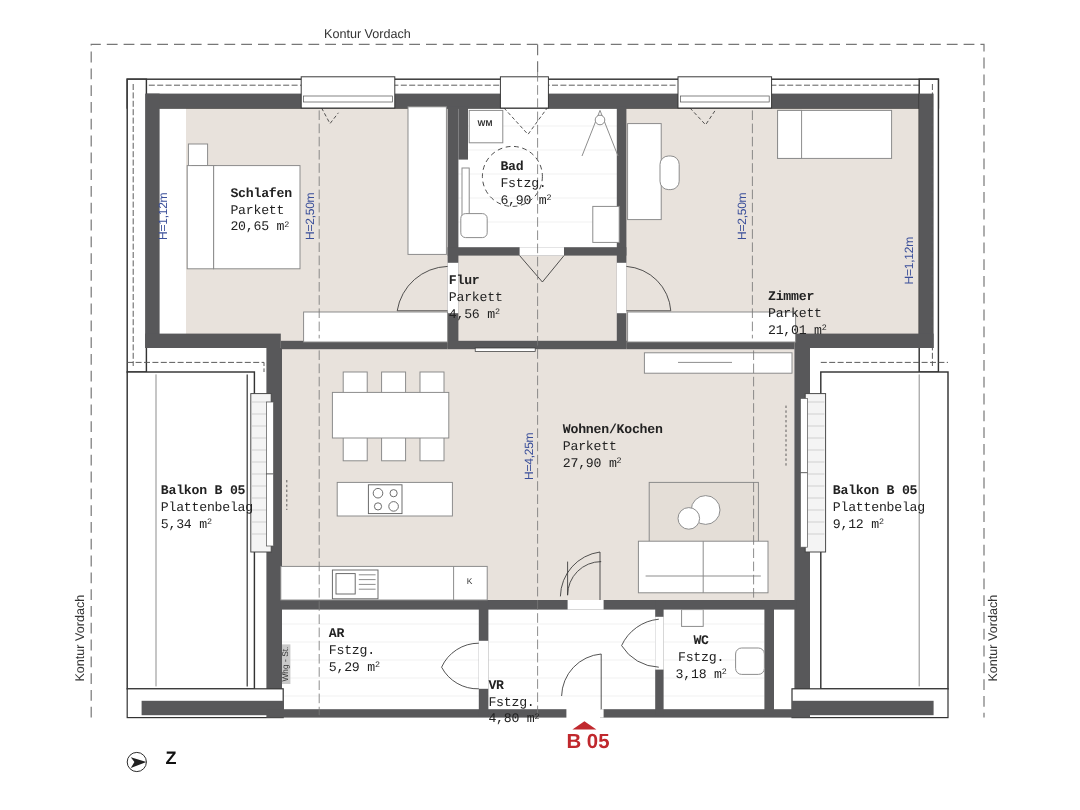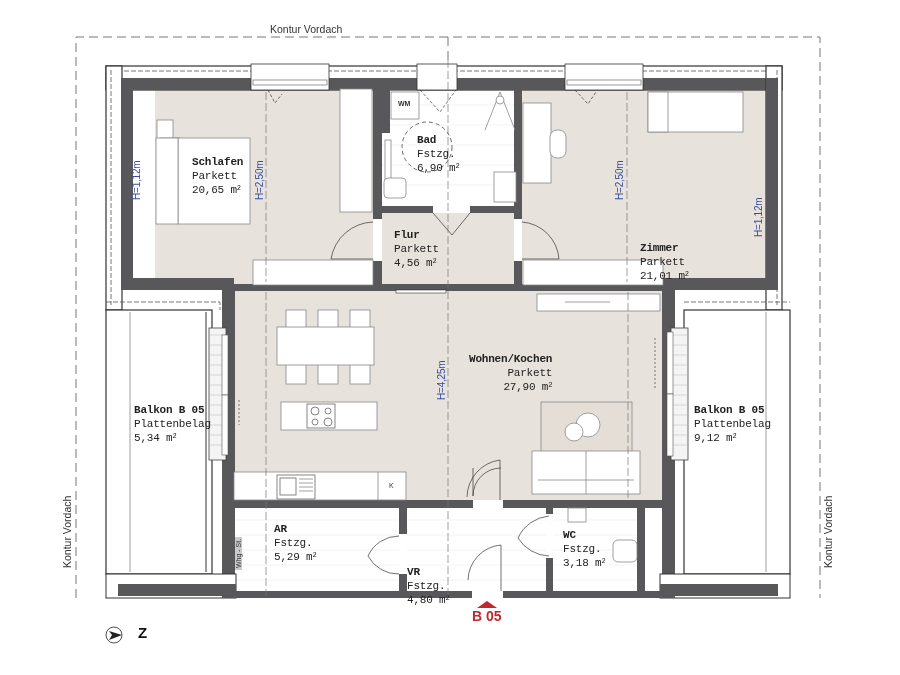--- a/index.html
+++ b/index.html
@@ -5,21 +5,21 @@
   html, body { margin:0; padding:0; background:#ffffff; }
   body { width:900px; height:675px; position:relative; overflow:hidden; font-family:"Liberation Sans", sans-serif; }
   svg { position:absolute; left:0; top:0; }
   .lbl { position:absolute; font-family:Liberation Mono, monospace; font-size:11px; color:#222; line-height:14px; letter-spacing:-0.2px; }
   .lbl .name { font-weight:bold; display:block; }
   .lbl .sub { display:block; }
   .lbl sup { font-size:7px; vertical-align:top; position:relative; top:-2px; }
   .vtext { position:absolute; font-size:10px; color:#3a4f9a; white-space:nowrap; transform-origin:left top; transform:rotate(-90deg); letter-spacing:-0.2px; }
   .vtext-dark { position:absolute; font-size:10.5px; color:#333; white-space:nowrap; transform-origin:left top; transform:rotate(-90deg); }
   .htext { position:absolute; font-size:10.5px; color:#333; white-space:nowrap; }
-  .entry { position:absolute; font-size:14px; font-weight:bold; color:#c0282d; }
+  .entry { position:absolute; font-size:17px; font-weight:bold; color:#c0282d; }
   .north { position:absolute; font-size:15px; font-weight:bold; color:#111; }
   .small { position:absolute; font-size:7px; color:#333; }
   .wst { position:absolute; font-size:7px; color:#333; background:#c9c9c9; transform-origin:left top; transform:rotate(-90deg); padding:0 2px; white-space:nowrap; }
 </style>
 </head>
 <body>
 
 <svg width="900" height="675" viewBox="0 0 900 675">
 
   <g stroke="#777" stroke-width="1" fill="none" stroke-dasharray="9,5">
@@ -232,31 +232,31 @@
 <div class="lbl" style="left:192px;top:155px;">
   <span class="name">Schlafen</span>
   <span class="sub">Parkett</span>
   <span class="sub"><span>20,65 m</span><sup>2</sup></span>
 </div>
 <div class="lbl" style="left:417px;top:133px;">
   <span class="name">Bad</span>
   <span class="sub">Fstzg.</span>
   <span class="sub"><span>6,90 m</span><sup>2</sup></span>
 </div>
-<div class="lbl" style="left:394px;top:228px;">
+<div class="lbl" style="left:374px;top:228px;">
   <span class="name">Flur</span>
   <span class="sub">Parkett</span>
   <span class="sub"><span>4,56 m</span><sup>2</sup></span>
 </div>
 <div class="lbl" style="left:640px;top:201px;margin-top:40px;">
   <span class="name">Zimmer</span>
   <span class="sub">Parkett</span>
   <span class="sub"><span>21,01 m</span><sup>2</sup></span>
 </div>
-<div class="lbl" style="left:469px;top:352px;text-align:right;">
+<div class="lbl" style="left:469px;top:352px;">
   <span class="name">Wohnen/Kochen</span>
   <span class="sub">Parkett</span>
   <span class="sub"><span>27,90 m</span><sup>2</sup></span>
 </div>
 <div class="lbl" style="left:134px;top:403px;">
   <span class="name">Balkon B 05</span>
   <span class="sub">Plattenbelag</span>
   <span class="sub"><span>5,34 m</span><sup>2</sup></span>
 </div>
 <div class="lbl" style="left:694px;top:403px;">
@@ -267,21 +267,21 @@
 <div class="lbl" style="left:274px;top:522px;">
   <span class="name">AR</span>
   <span class="sub">Fstzg.</span>
   <span class="sub"><span>5,29 m</span><sup>2</sup></span>
 </div>
 <div class="lbl" style="left:407px;top:522px;margin-top:43px;">
   <span class="name">VR</span>
   <span class="sub">Fstzg.</span>
   <span class="sub"><span>4,80 m</span><sup>2</sup></span>
 </div>
-<div class="lbl" style="left:563px;top:528px;">
+<div class="lbl" style="left:563px;top:528px;text-align:center;">
   <span class="name">WC</span>
   <span class="sub">Fstzg.</span>
   <span class="sub"><span>3,18 m</span><sup>2</sup></span>
 </div>
 
 <span class="vtext" style="left:131px;top:200px;">H=1,12m</span>
 <span class="vtext" style="left:254px;top:200px;">H=2,50m</span>
 <span class="vtext" style="left:614px;top:200px;">H=2,50m</span>
 <span class="vtext" style="left:753px;top:237px;">H=1,12m</span>
 <span class="vtext" style="left:436px;top:400px;">H=4,25m</span>

